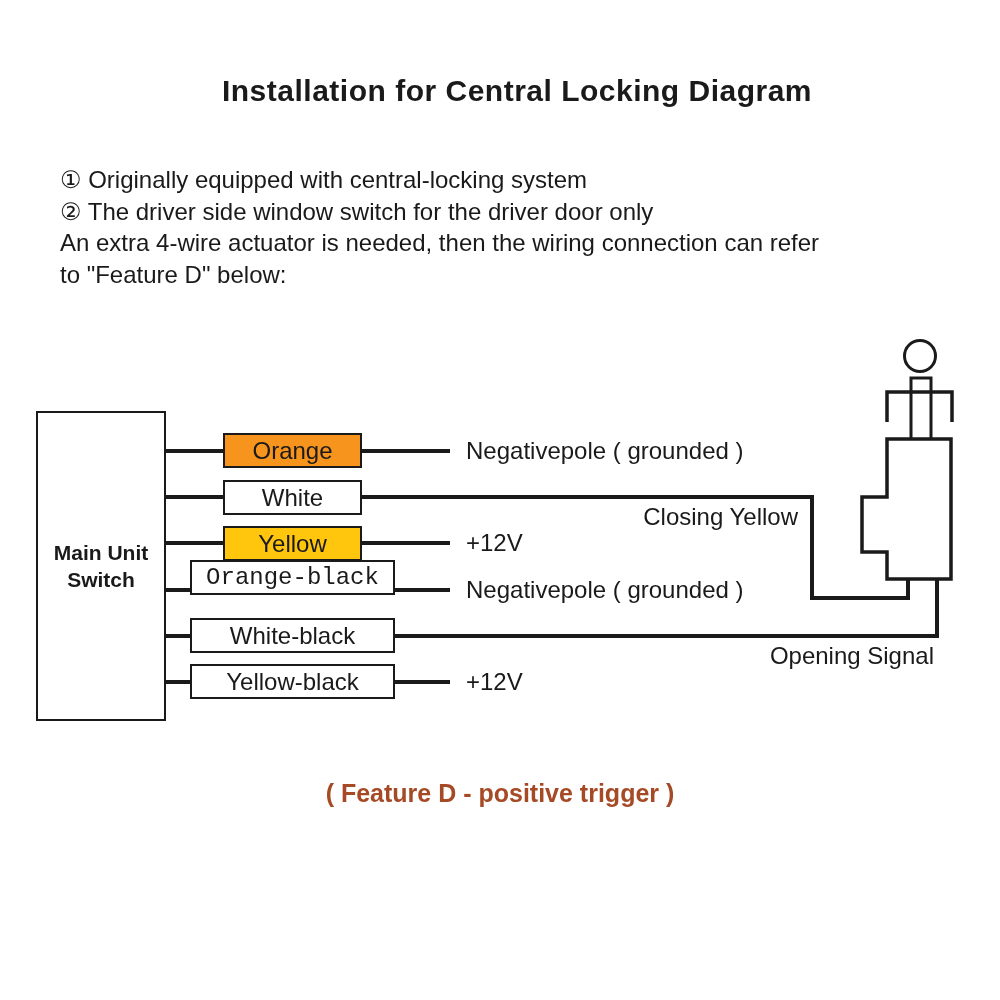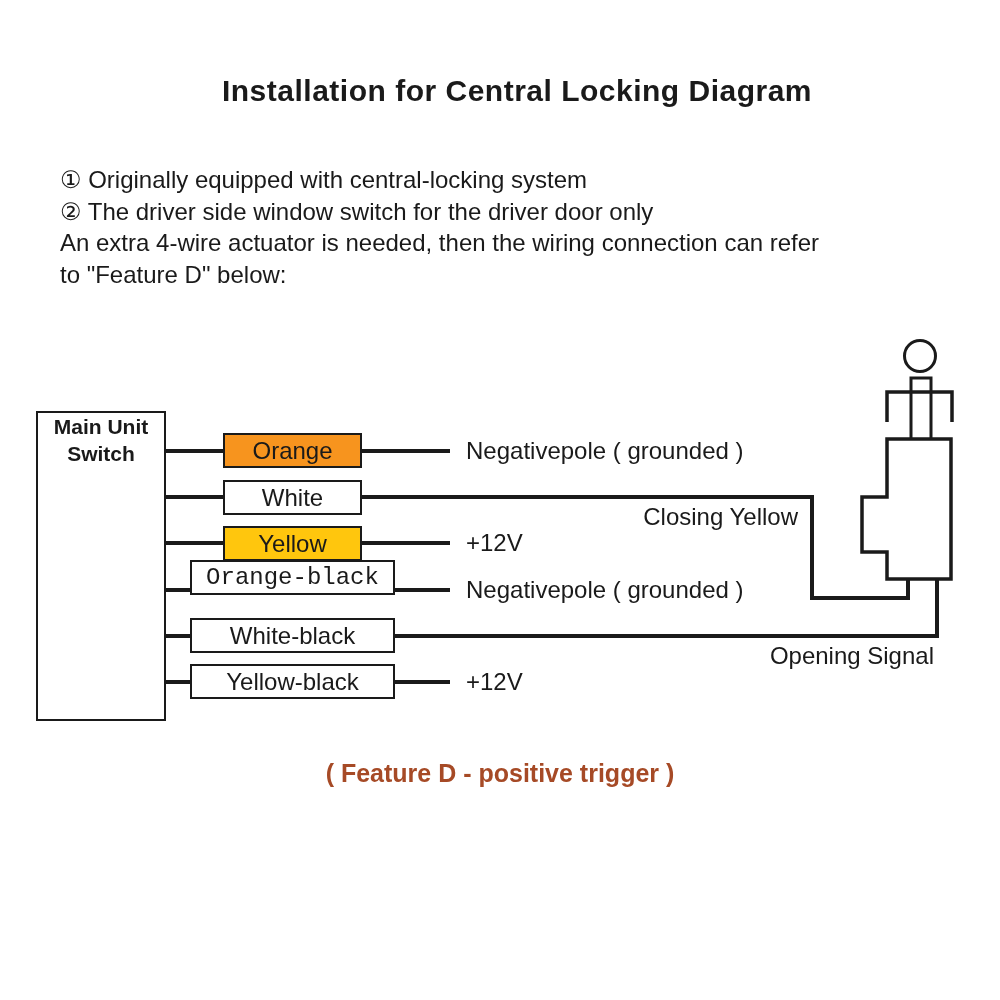--- a/index.html
+++ b/index.html
@@ -8,21 +8,21 @@
   .abs{position:absolute;}
   #title{top:74px;left:0;width:1000px;text-align:center;font-size:30px;font-weight:bold;letter-spacing:0.5px;padding-left:17px;}
   #notes{top:124px;left:60px;width:900px;font-size:24px;line-height:31.5px;white-space:nowrap;margin-top:40px;}
   .wire{position:absolute;background:#1a1a1a;}
   .lbl{position:absolute;box-sizing:border-box;border:2px solid #1a1a1a;background:#ffffff;
        display:flex;align-items:center;justify-content:center;font-size:24px;line-height:1;}
   .lbl-s{left:223px;width:139px;height:35px;}
   .lbl-w{left:190px;width:205px;height:35px;}
   .ann{position:absolute;font-size:24px;line-height:28px;white-space:nowrap;}
   #main-box{left:36px;top:411px;width:126px;height:306px;border:2.5px solid #1a1a1a;background:#fff;
-            display:flex;flex-direction:column;align-items:center;justify-content:flex-start;
+            display:flex;flex-direction:column;align-items:center;justify-content:center;
             font-size:21px;font-weight:bold;line-height:27px;text-align:center;}
   #caption{top:759px;left:0;width:1000px;text-align:center;font-size:25px;font-weight:bold;}
   #actuator{left:840px;top:330px;}
 </style>
 </head>
 <body>
 
 <div id="page">
 
   <div id="title" class="abs">Installation for Central Locking Diagram</div>
@@ -84,15 +84,15 @@
   <div class="ann" style="left:690px;top:642px;width:244px;text-align:right;">Opening Signal</div>
   <div class="ann" style="left:466px;top:668px;">+12V</div>
 
   <svg id="actuator" class="abs" width="130" height="320" viewBox="0 0 130 320">
     <circle cx="80" cy="26" r="15.5" fill="#ffffff" stroke="#1a1a1a" stroke-width="3"></circle>
     <path d="M71,108 L71,48 L91,48 L91,108" fill="none" stroke="#1a1a1a" stroke-width="3"></path>
     <path d="M47,92 L47,62 L112,62 L112,92" fill="none" stroke="#1a1a1a" stroke-width="3.5"></path>
     <path d="M47,109 L111,109 L111,249 L47,249 L47,222 L22,222 L22,167 L47,167 Z" fill="#ffffff" stroke="#1a1a1a" stroke-width="3.5"></path>
   </svg>
 
-  <div id="caption" class="abs" style="color: rgb(166, 74, 38);">( Feature D - positive trigger )</div>
+  <div id="caption" class="abs" style="color: rgb(166, 74, 38); margin-top: 20px;">( Feature D - positive trigger )</div>
 
 </div>
 
 </body></html>

